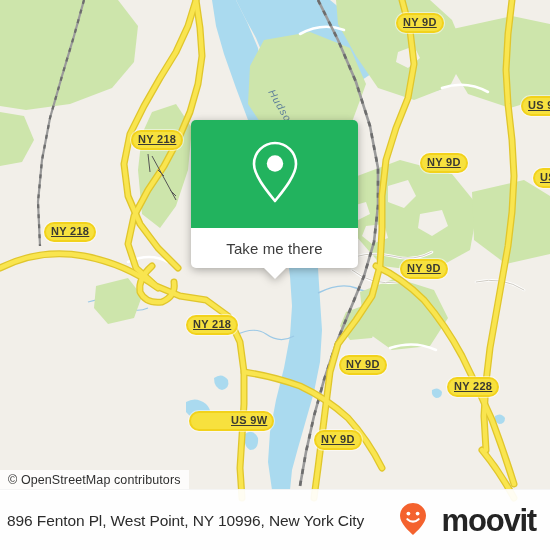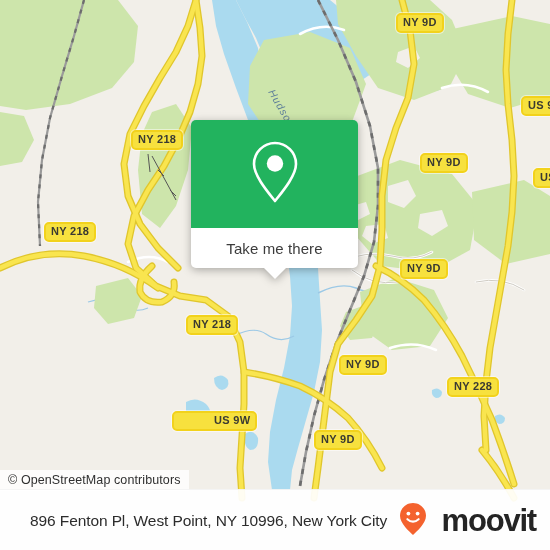--- a/index.html
+++ b/index.html
@@ -12,29 +12,30 @@
 
   
   #map{position:absolute;left:0;top:0;width:550px;height:550px;}
   #map svg{display:block;width:550px;height:550px;}
 
   
   .shield{
     position:absolute;
     background:#f7e13e;
     border:2px solid #f2d21c;
-    border-radius:5px;
+    border-radius:10px;
     color:#3a3a32;
     font-size:11px;
     font-weight:bold;
     letter-spacing:.3px;
     padding:1px 5px 2px 5px;
     white-space:nowrap;
     line-height:13px;
     box-shadow:0 0 0 1px rgba(255,255,255,.5);
+    text-decoration:underline;
   }
 
   
   #popup{
     position:absolute;
     left:191px;top:120px;
     width:167px;
     filter:drop-shadow(0 2px 4px rgba(0,0,0,.30));
   }
   #popup-head{
@@ -77,21 +78,21 @@
 
   
   #footer{
     position:absolute;left:0;top:489px;
     width:550px;height:61px;
     background:rgba(255,255,255,.93);
     display:flex;align-items:center;
     border-top:1px solid rgba(0,0,0,.04);
   }
   #footer-address{
-    margin-left:30px;
+    margin-left:7px;
     font-size:15.5px;
     color:#2c2c2c;
     letter-spacing:-.1px;
     white-space:nowrap;
   }
   #brand{
     position:absolute;right:14px;top:50%;
     transform:translateY(-50%);
     display:flex;align-items:center;gap:14px;
   }
@@ -239,21 +240,21 @@
   <div class="shield" style="left:396px;top:13px;">NY 9D</div>
   <div class="shield" style="left:521px;top:96px;">US 9</div>
   <div class="shield" style="left:131px;top:130px;">NY 218</div>
   <div class="shield" style="left:420px;top:153px;">NY 9D</div>
   <div class="shield" style="left:533px;top:168px;">US</div>
   <div class="shield" style="left:44px;top:222px;">NY 218</div>
   <div class="shield" style="left:400px;top:259px;">NY 9D</div>
   <div class="shield" style="left:186px;top:315px;">NY 218</div>
   <div class="shield" style="left:339px;top:355px;">NY 9D</div>
   <div class="shield" style="left:447px;top:377px;">NY 228</div>
-  <div class="shield" style="left:172px;top:411px;padding-left:40px;">US 9W</div>
+  <div class="shield" style="left:189px;top:411px;padding-left:40px;">US 9W</div>
   <div class="shield" style="left:314px;top:430px;">NY 9D</div>
 
   <div id="popup">
     <div id="popup-head">
       <span>
         <svg width="52" height="66" viewBox="0 0 52 66" xmlns="http://www.w3.org/2000/svg">
           <path d="M26,4 C14.4,4 5,13.4 5,25 C5,36.5 18,52 26,62
                    C34,52 47,36.5 47,25 C47,13.4 37.6,4 26,4 Z" fill="none" stroke="#ffffff" stroke-width="2.6" stroke-linejoin="round"></path>
           <circle cx="26" cy="24.5" r="8.2" fill="#ffffff"></circle>
         </svg>

